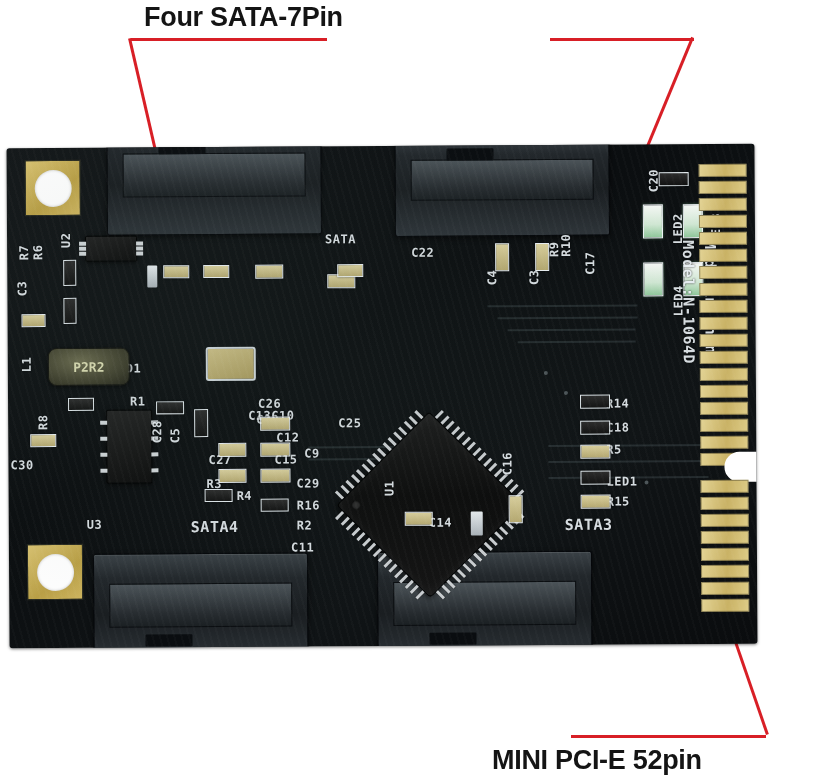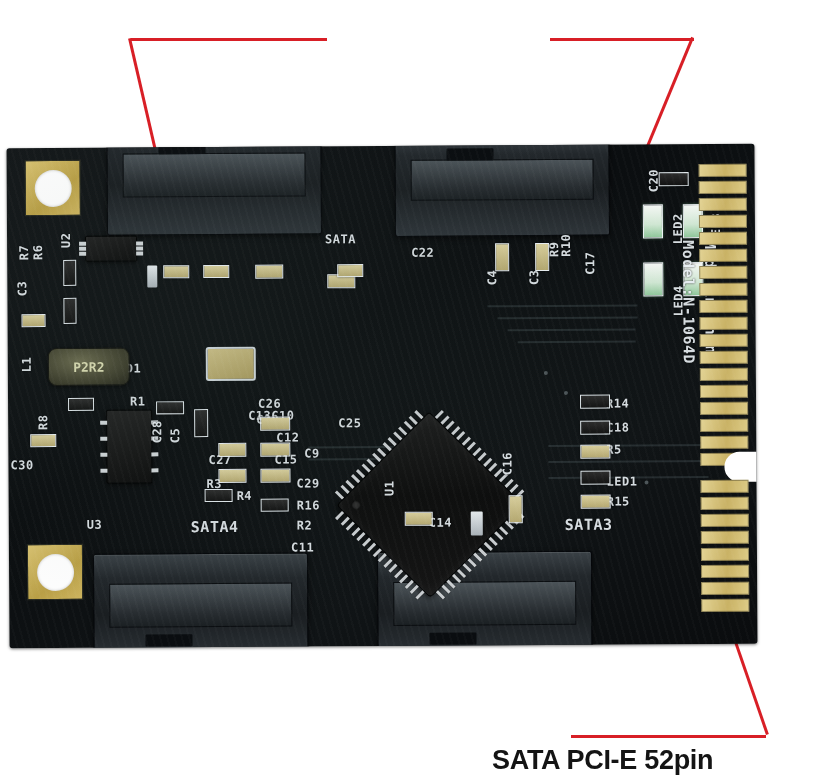--- a/index.html
+++ b/index.html
@@ -208,27 +208,28 @@
     display: flex; align-items: center; justify-content: center;
     opacity: .85;
     transform: rotate(90deg);
   }
 </style>
 </head>
 <body>
 
 <div id="stage">
 
+  <div class="callout" id="label-sata">Four SATA-7Pin</div>
   <div class="leader leader-h" style="left:131px; top:38px; width:196px;"></div>
   <div class="leader leader-d" style="left:131px; top:38px; width:134px; transform: rotate(77deg);"></div>
 
   <div class="leader leader-h" style="left:550px; top:38px; width:144px;"></div>
   <div class="leader leader-d" style="left:694px; top:38px; width:370px; transform: rotate(112.5deg);"></div>
 
-  <div class="callout" id="label-pcie">SATA PCI-E 52pin</div>
+  <div class="callout" id="label-pcie">MINI PCI-E 52pin</div>
   <div class="leader leader-h" style="left:571px; top:735px; width:195px;"></div>
   <div class="leader leader-d" style="left:766px; top:735px; width:135px; transform: rotate(-109deg);"></div>
 
   <div id="pcb">
 
     <div class="trace" style="left:480px; top:160px; width:150px;"></div>
     <div class="trace" style="left:490px; top:172px; width:140px;"></div>
     <div class="trace" style="left:500px; top:184px; width:128px;"></div>
     <div class="trace" style="left:510px; top:196px; width:118px;"></div>
     <div class="trace" style="left:300px; top:300px; width:120px;"></div>

